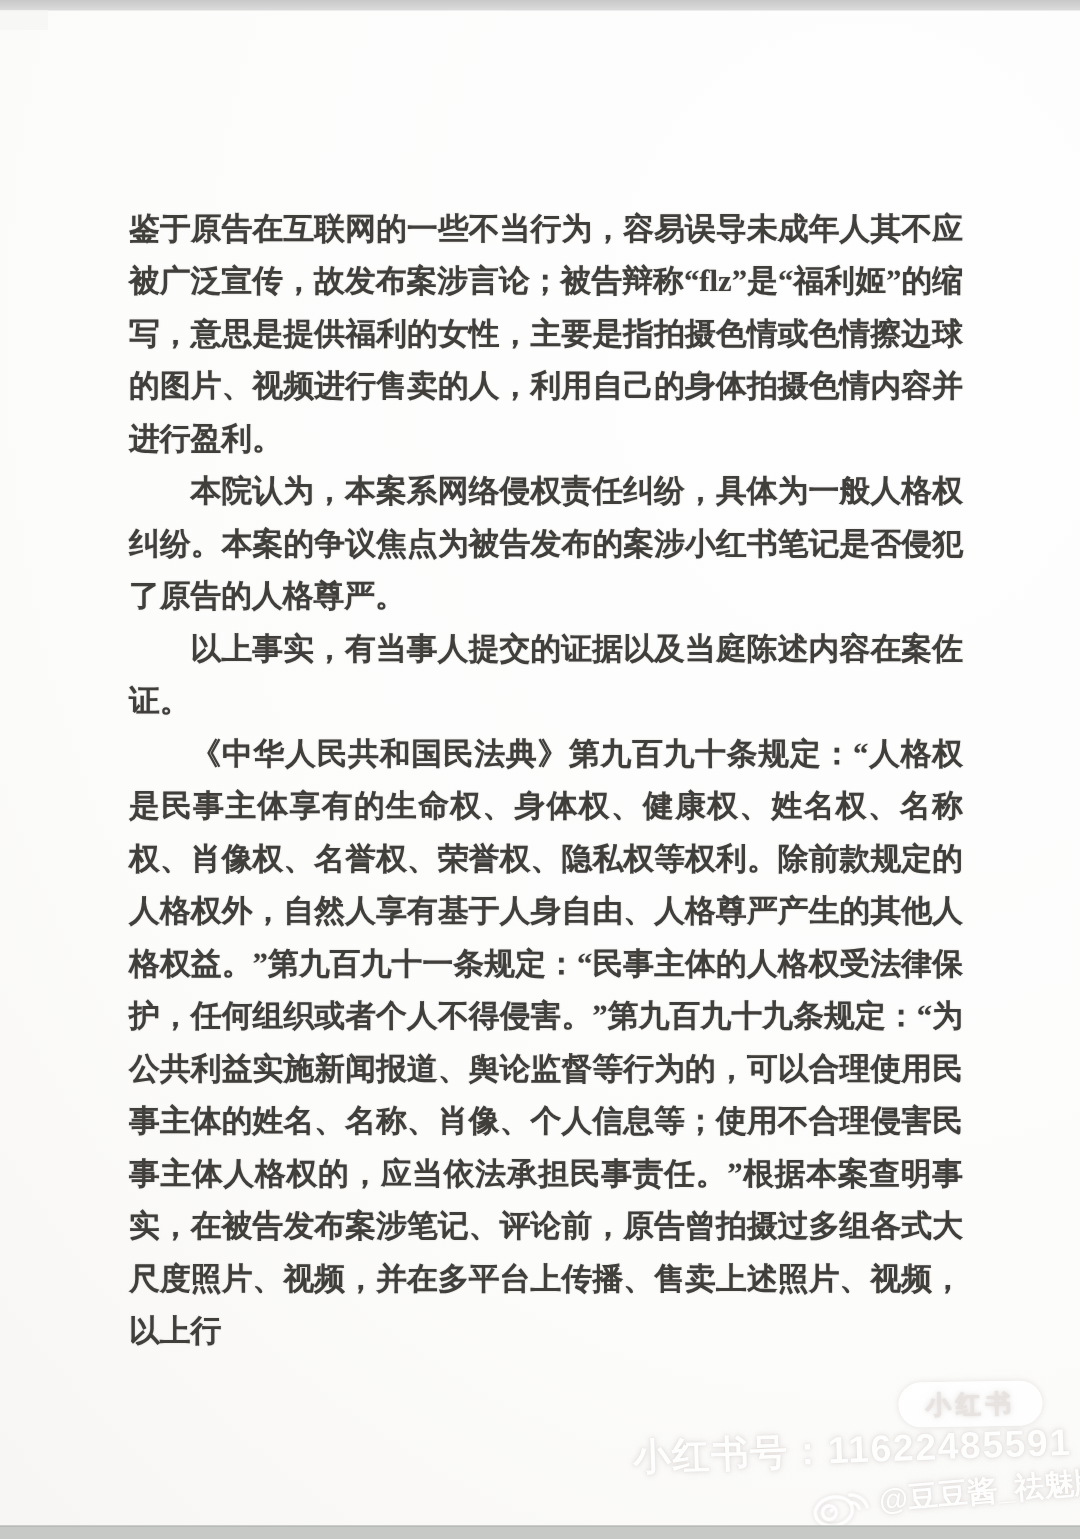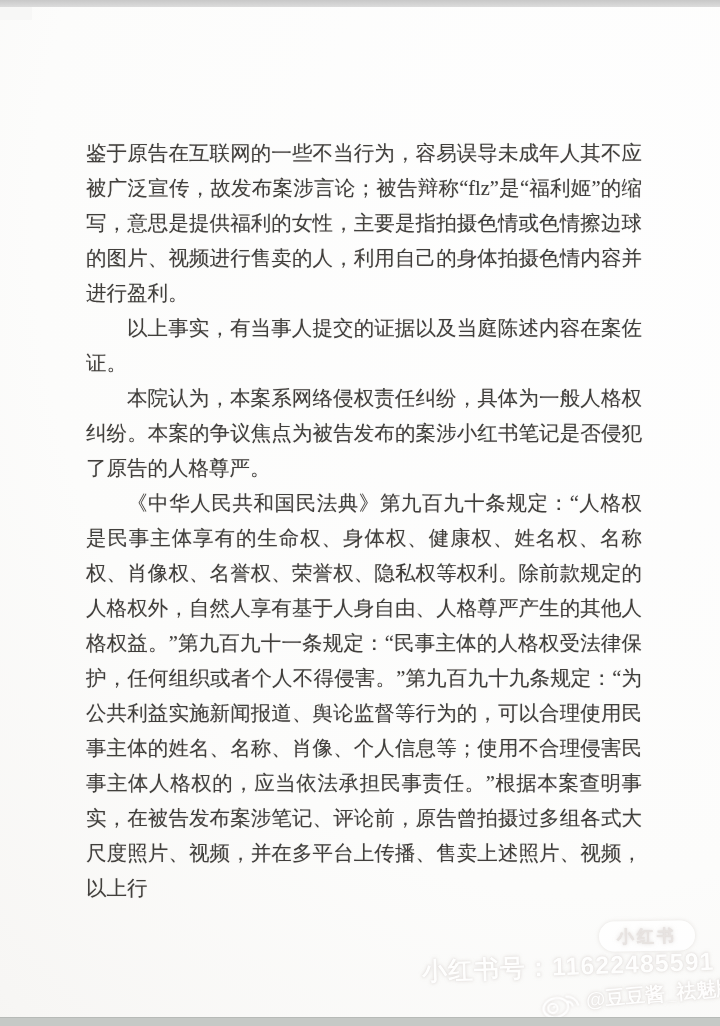--- a/index.html
+++ b/index.html
@@ -48,20 +48,21 @@
     position: absolute;
     left: 86px;
     top: 136px;
     width: 556px;
     font-size: 20.5px;
     line-height: 35px;
     color: #413f3c;
     text-align: justify;
     text-shadow: 0 0 1px rgba(95, 90, 85, 0.35);
     letter-spacing: 0;
+    font-weight: bold;
   }
   .doc-text p { margin: 0; }
   .doc-text p.indent { text-indent: 2em; }
   
   .wm {
     font-family: "Liberation Sans", "DejaVu Sans", sans-serif;
     font-weight: bold;
     color: rgba(255, 255, 255, 0.96);
     text-shadow: 0 0 4px rgba(198, 190, 186, 0.55),
                  0 0 1px rgba(208, 201, 197, 0.6);
@@ -115,22 +116,22 @@
 </head>
 <body>
 
 <div class="photo-page">
 
   <div class="strip-top"></div>
   <div class="strip-top-notch"></div>
 
   <div class="doc-text">
     <p>鉴于原告在互联网的一些不当行为，容易误导未成年人其不应被广泛宣传，故发布案涉言论；被告辩称“flz”是“福利姬”的缩写，意思是提供福利的女性，主要是指拍摄色情或色情擦边球的图片、视频进行售卖的人，利用自己的身体拍摄色情内容并进行盈利。</p>
+    <p class="indent">本院认为，本案系网络侵权责任纠纷，具体为一般人格权纠纷。本案的争议焦点为被告发布的案涉小红书笔记是否侵犯了原告的人格尊严。</p>
     <p class="indent">以上事实，有当事人提交的证据以及当庭陈述内容在案佐证。</p>
-    <p class="indent">本院认为，本案系网络侵权责任纠纷，具体为一般人格权纠纷。本案的争议焦点为被告发布的案涉小红书笔记是否侵犯了原告的人格尊严。</p>
     <p class="indent">《中华人民共和国民法典》第九百九十条规定：“人格权是民事主体享有的生命权、身体权、健康权、姓名权、名称权、肖像权、名誉权、荣誉权、隐私权等权利。除前款规定的人格权外，自然人享有基于人身自由、人格尊严产生的其他人格权益。”第九百九十一条规定：“民事主体的人格权受法律保护，任何组织或者个人不得侵害。”第九百九十九条规定：“为公共利益实施新闻报道、舆论监督等行为的，可以合理使用民事主体的姓名、名称、肖像、个人信息等；使用不合理侵害民事主体人格权的，应当依法承担民事责任。”根据本案查明事实，在被告发布案涉笔记、评论前，原告曾拍摄过多组各式大尺度照片、视频，并在多平台上传播、售卖上述照片、视频，以上行</p>
   </div>
 
   <div class="xhs-badge wm">
     <span>小红书</span>
   </div>
 
   <div class="xhs-id wm">小红书号：11622485591</div>
 
   <div class="weibo-row wm">

